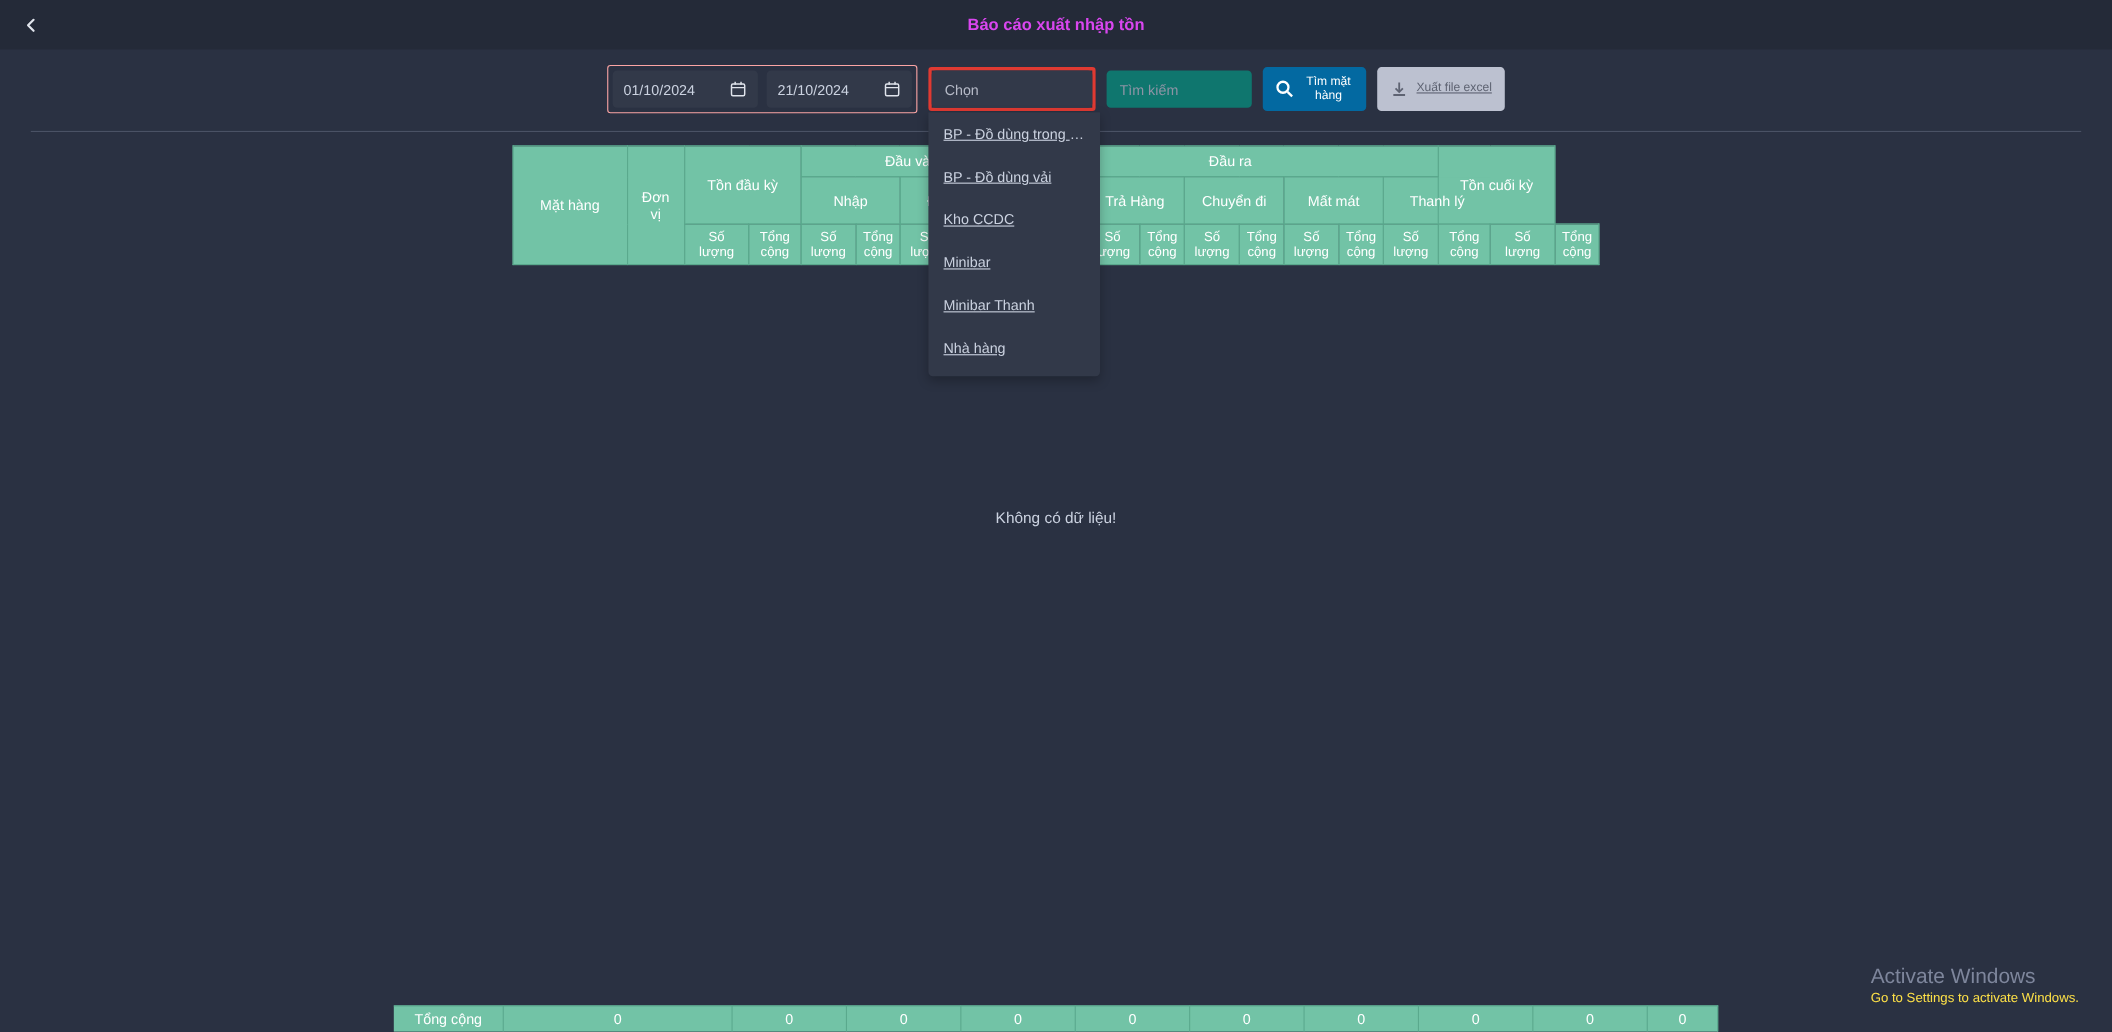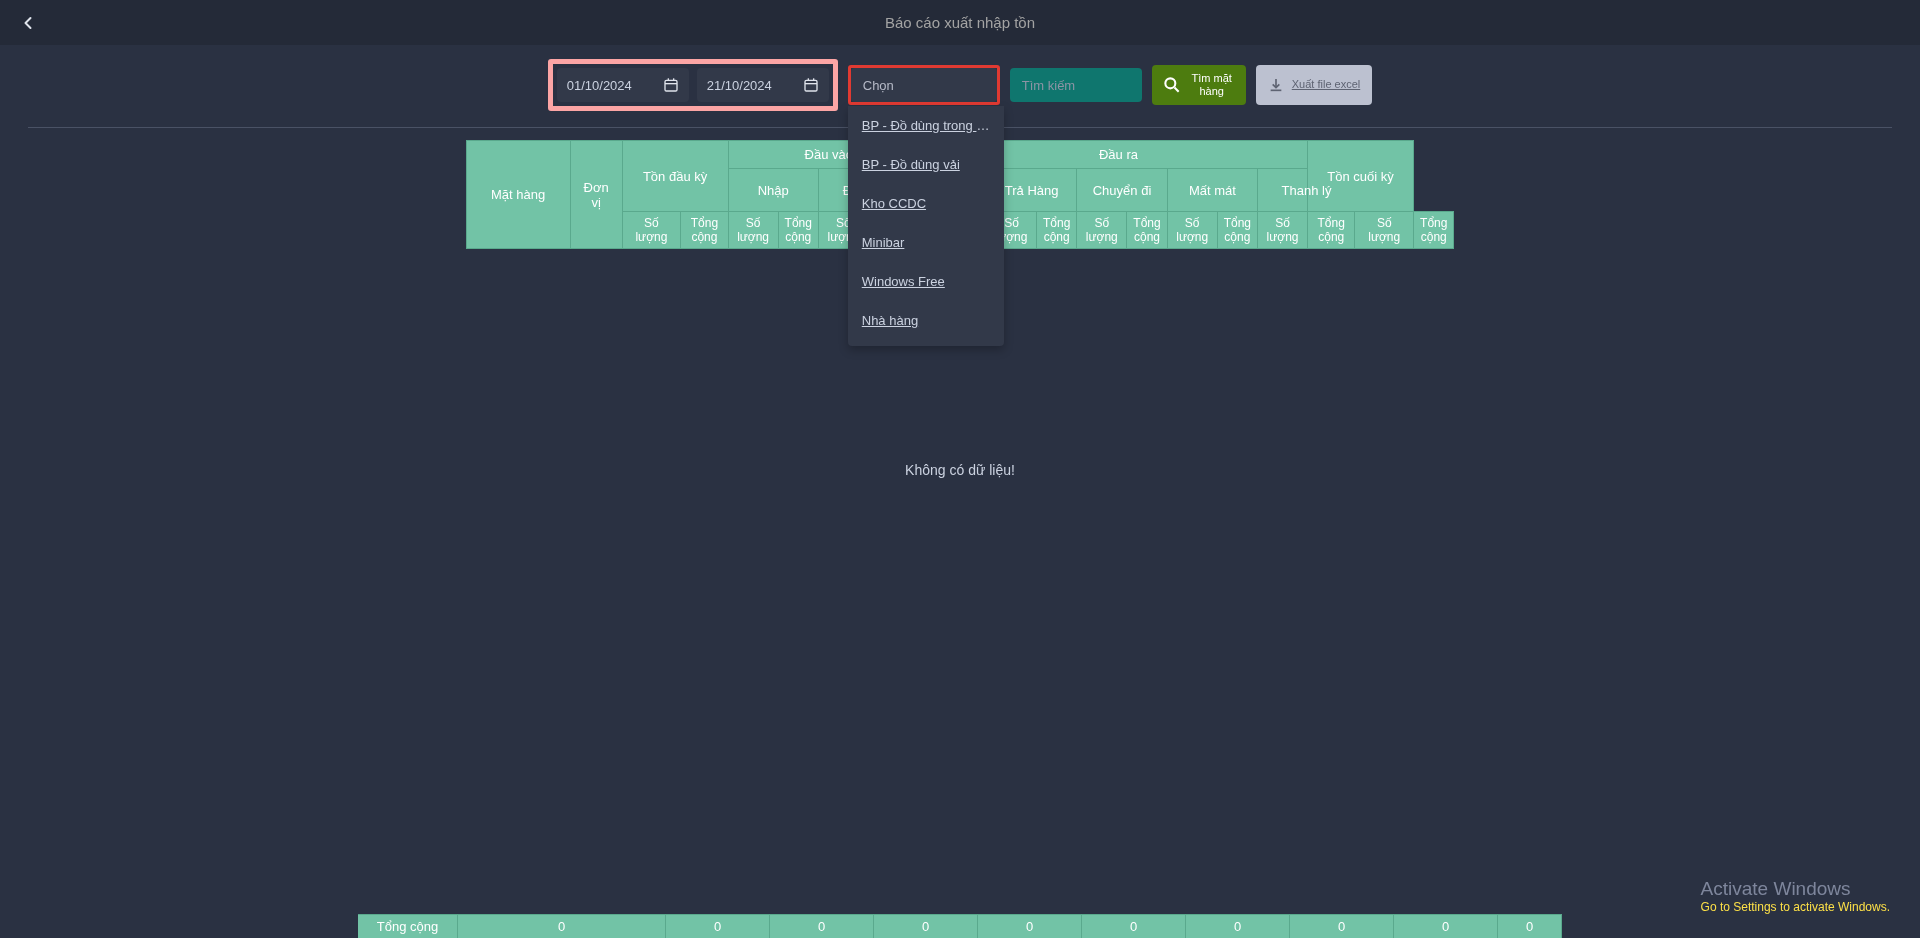--- a/index.html
+++ b/index.html
@@ -23,36 +23,36 @@
   }
   .back-btn {
     color: #e0e4ec;
     font-size: 22px;
     cursor: pointer;
   }
   .header-title {
     position: absolute;
     left: 50%;
     transform: translateX(-50%);
-    color: #a3a3a3;
+    color: #d946ef;
     font-size: 15px;
-    font-weight: 400;
+    font-weight: 700;
   }
   .controls {
     display: flex;
     align-items: center;
     justify-content: center;
     gap: 10px;
     padding: 14px 0 10px 0;
   }
   .date-group {
     display: flex;
     gap: 8px;
     padding: 4px;
-    border: 5px solid #fca5a5;
+    border: 1px solid #fca5a5;
     border-radius: 3px;
   }
   .date-box {
     background: #323949;
     border-radius: 4px;
     width: 132px;
     height: 34px;
     display: flex;
     align-items: center;
     justify-content: space-between;
@@ -108,21 +108,21 @@
   .search-box input {
     background: transparent;
     border: none;
     color: #cbd2e0;
     font-size: 13px;
     outline: none;
     width: 100%;
   }
   .search-box input::placeholder { color: #8d94a5; }
   .btn-search {
-    background: #4d7c0f;
+    background: #0369a1;
     border-radius: 4px;
     height: 40px;
     display: flex;
     align-items: center;
     padding: 0 10px;
     gap: 6px;
     cursor: pointer;
   }
   .btn-search .lbl {
     color: #fff;
@@ -244,21 +244,21 @@
 
   <div class="select-wrap">
     <div class="select-box">
       <span>Chọn</span>
     </div>
     <div class="dropdown">
       <div class="item">BP - Đồ dùng trong ph...</div>
       <div class="item">BP - Đồ dùng vải</div>
       <div class="item">Kho CCDC</div>
       <div class="item">Minibar</div>
-      <div class="item">Windows Free</div>
+      <div class="item">Minibar Thanh</div>
       <div class="item">Nhà hàng</div>
     </div>
   </div>
 
   <div class="search-box">
     <input placeholder="Tìm kiếm" style="">
   </div>
 
   <div class="btn-search">
     <svg width="20" height="20" viewBox="0 0 24 24" fill="none" stroke="#fff" stroke-width="2.5">

